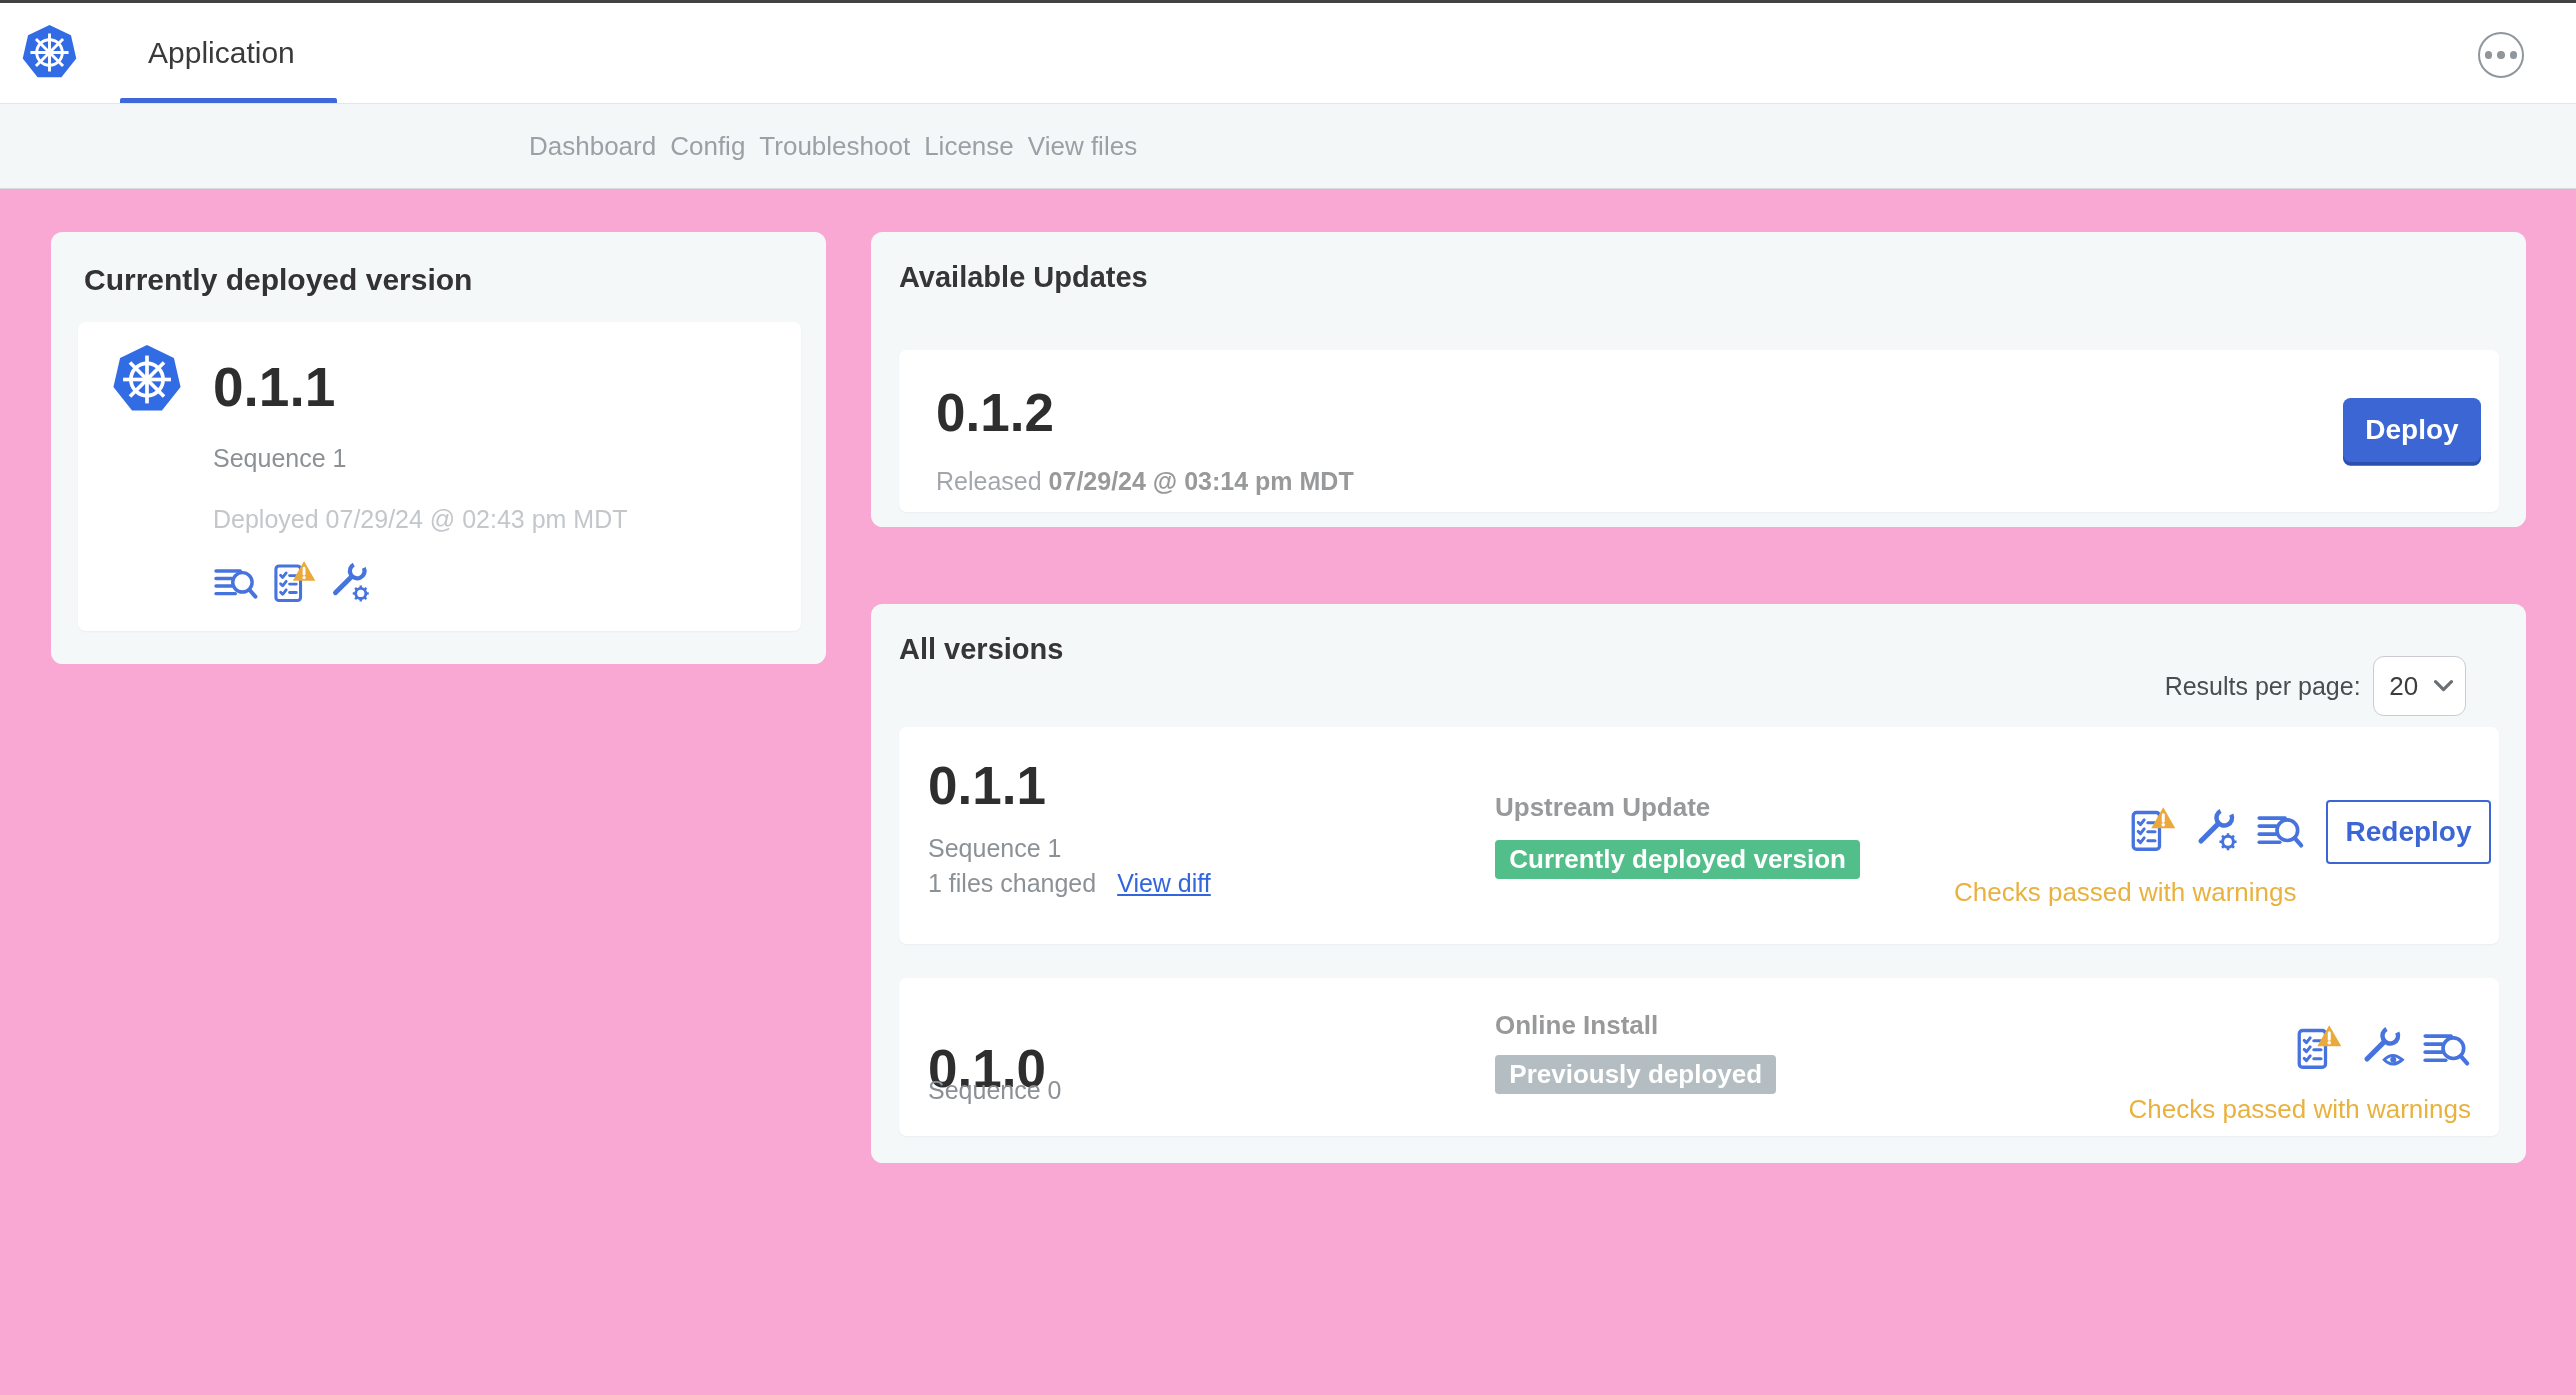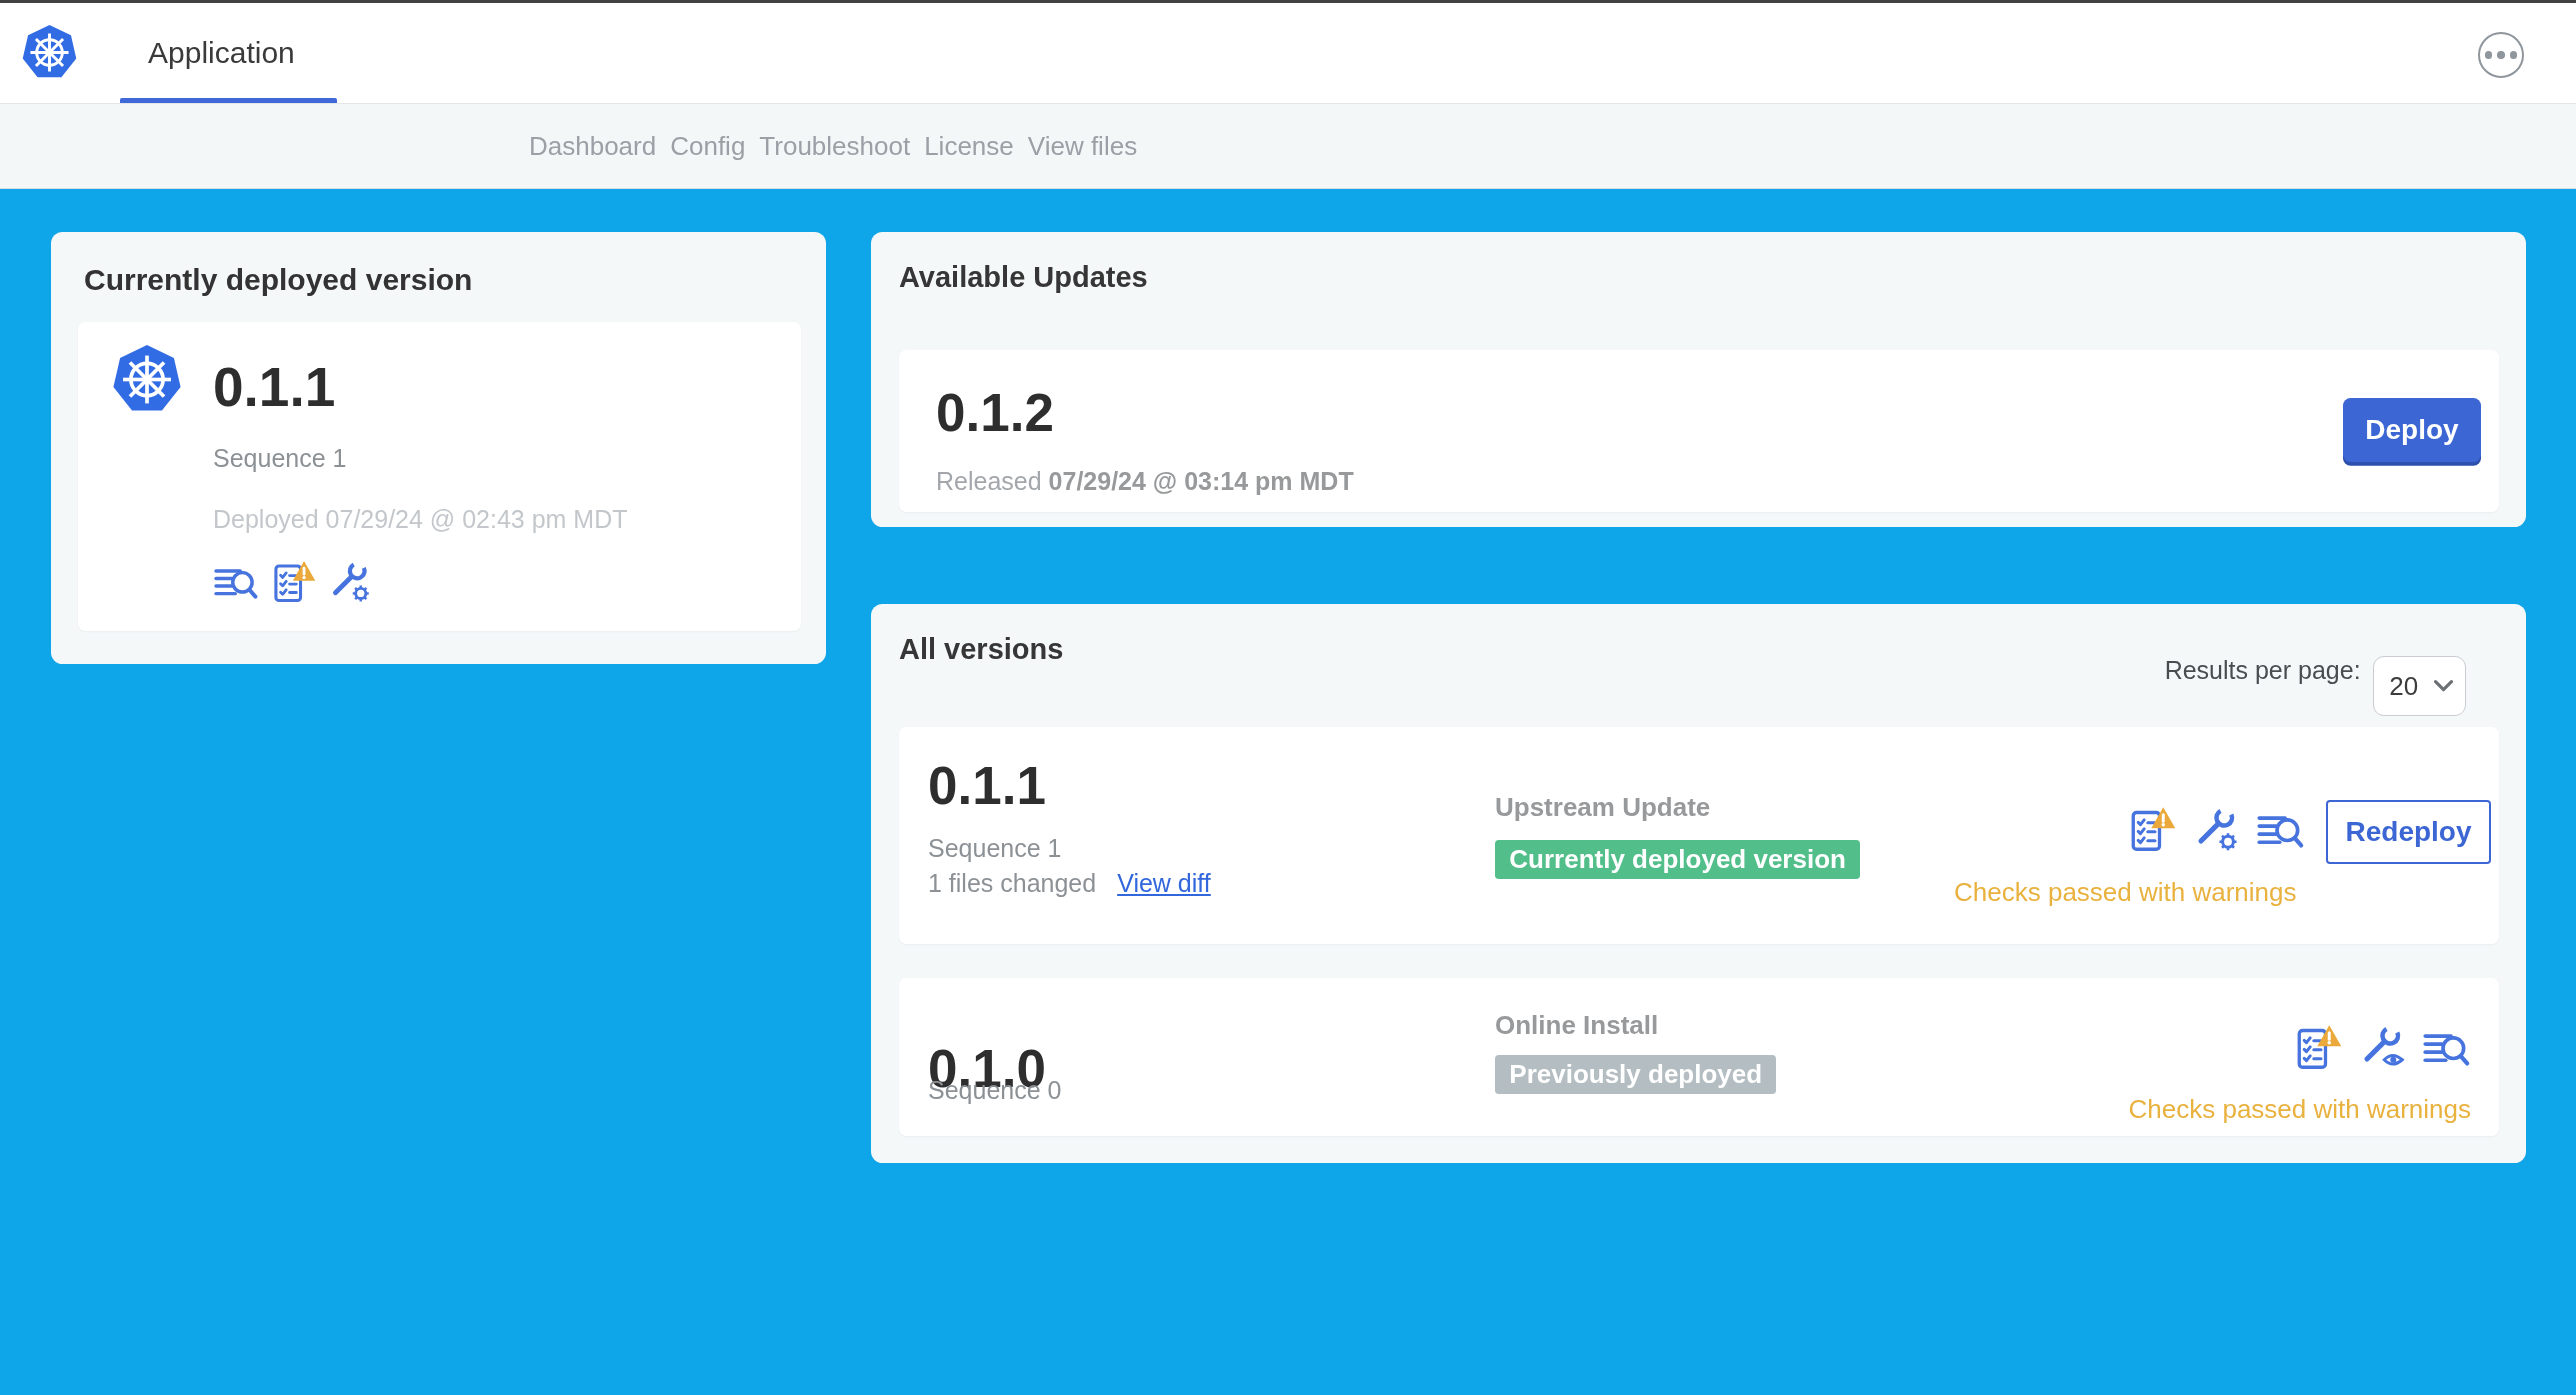--- a/index.html
+++ b/index.html
@@ -1,16 +1,16 @@
 <!DOCTYPE html>
 <html><head>
 <meta charset="utf-8">
 <style>
   html,body{margin:0;padding:0;background:#fff;}
-  .page{position:relative;width:2576px;height:1396px;background:#0ea5e9;overflow:hidden;
+  .page{position:relative;width:2576px;height:1396px;background:#f9a8d4;overflow:hidden;
         font-family:"Liberation Sans","DejaVu Sans",sans-serif;color:#323232;}
   .edge-top{position:absolute;left:0;top:0;width:2576px;height:2.9px;background:#424242;}
   .edge-left{position:absolute;left:0;top:0;width:2.9px;height:107px;background:#424242;}
 
   
   .header{position:absolute;left:0;top:2.9px;width:2576px;height:100px;background:#fff;}
   .k8s-logo{position:absolute;left:19px;top:22px;width:61px;height:55px;}
   .htab{position:absolute;top:0;height:100px;display:flex;align-items:center;
         font-size:30px;font-weight:500;color:#3a3a3a;cursor:default;}
   .htab-app{left:148px;}
@@ -56,21 +56,21 @@
   .updates-row .ver-big{position:absolute;left:37px;top:36px;font-size:53px;}
   .released{position:absolute;left:37px;top:117px;font-size:25px;color:#a3a7ab;}
   .released b{color:#97999b;}
   .deploy-btn{position:absolute;left:1444px;top:48px;width:138px;height:64px;background:#3b66d3;
               border:none;border-radius:7.6px;color:#fff;font-size:28px;font-weight:700;
               font-family:inherit;box-shadow:0 3.8px 0 #2d4fae;cursor:pointer;}
 
   
   .allver{left:871px;top:604px;width:1655px;height:559px;}
   .allver .section-title{position:absolute;left:28px;top:29px;}
-  .rpp{position:absolute;right:60px;top:52px;font-size:25px;color:#4a4d50;display:flex;align-items:flex-start;gap:12.4px;}
+  .rpp{position:absolute;right:60px;top:52px;font-size:25px;color:#4a4d50;display:flex;align-items:center;gap:12.4px;}
   .select{width:93px;height:60px;background:#fff;border:1.9px solid #c9ccd0;border-radius:11px;box-sizing:border-box;
           display:flex;align-items:center;justify-content:space-between;padding:0 12.4px 0 15.3px;cursor:pointer;}
   .select .val{font-size:26px;color:#3d3d3d;}
 
   .vrow1{left:28px;top:123px;width:1600px;height:217px;}
   .vrow2{left:28px;top:374px;width:1600px;height:158px;}
   .vrow .ver-big{position:absolute;left:29px;font-size:53px;}
   .vrow1 .ver-big{top:32px;}
   .vrow2 .ver-big{top:47px;margin-top:17px;}
   .vrow1 .seq{position:absolute;left:29px;top:107px;}

